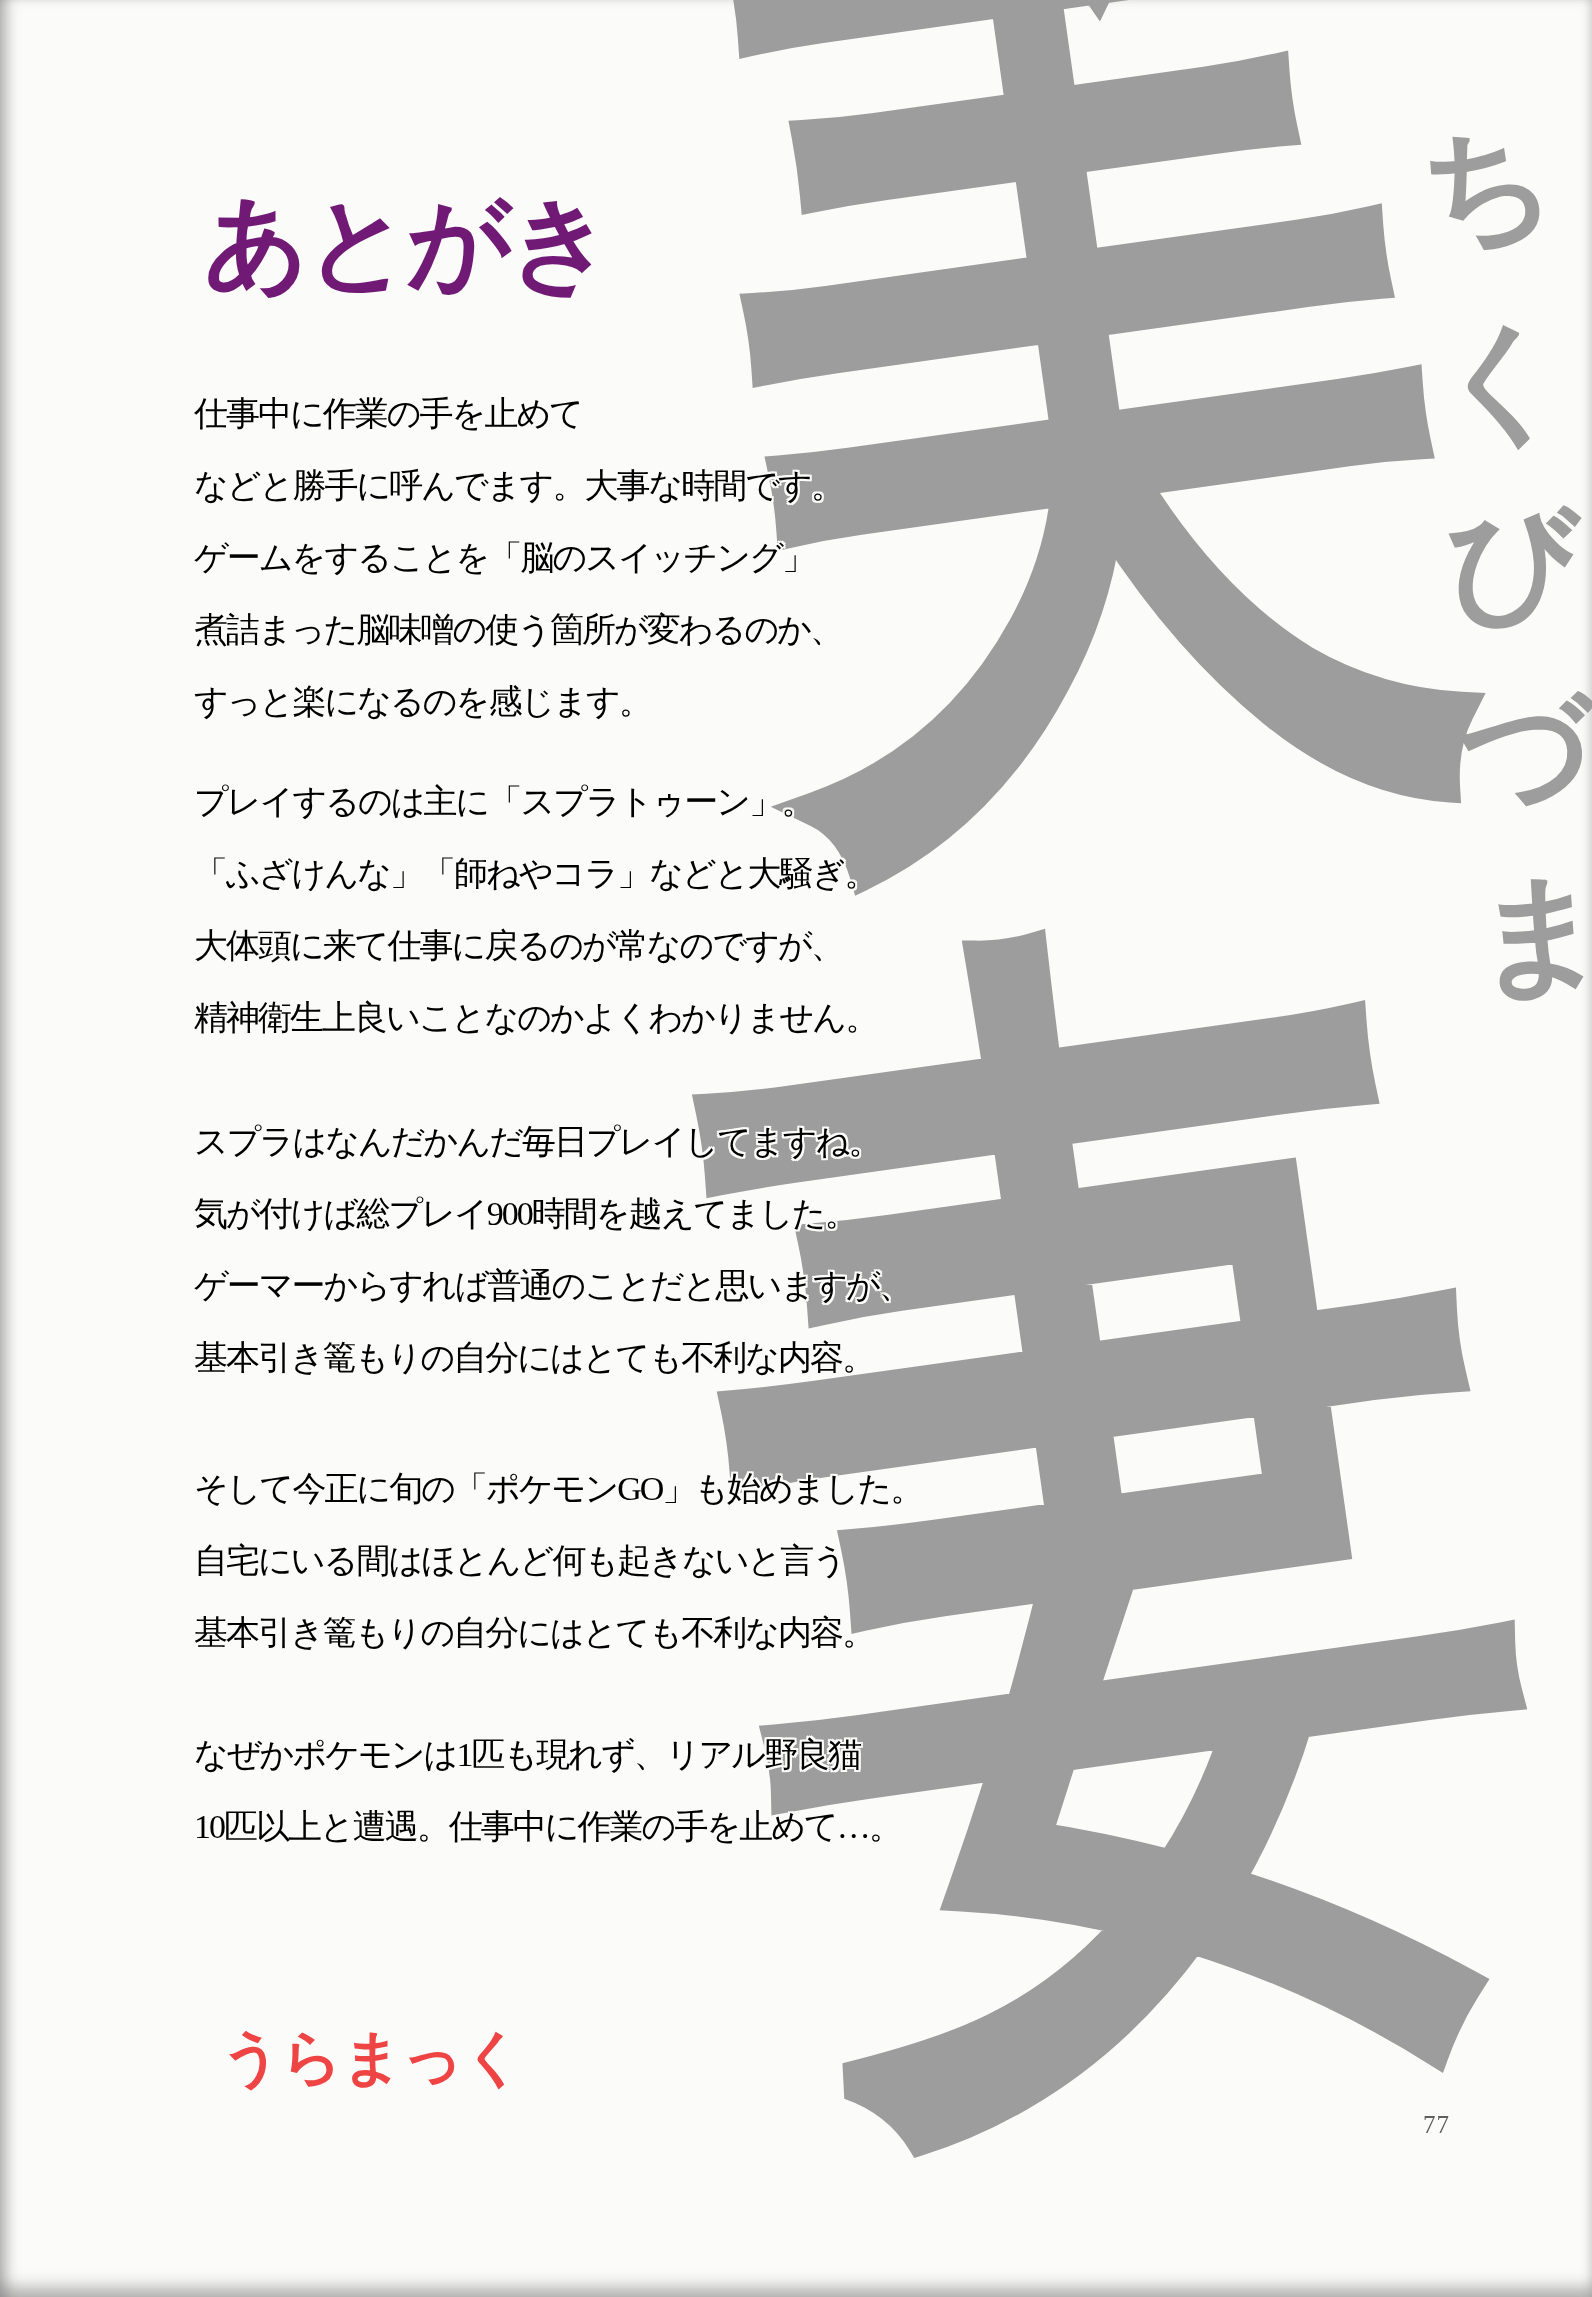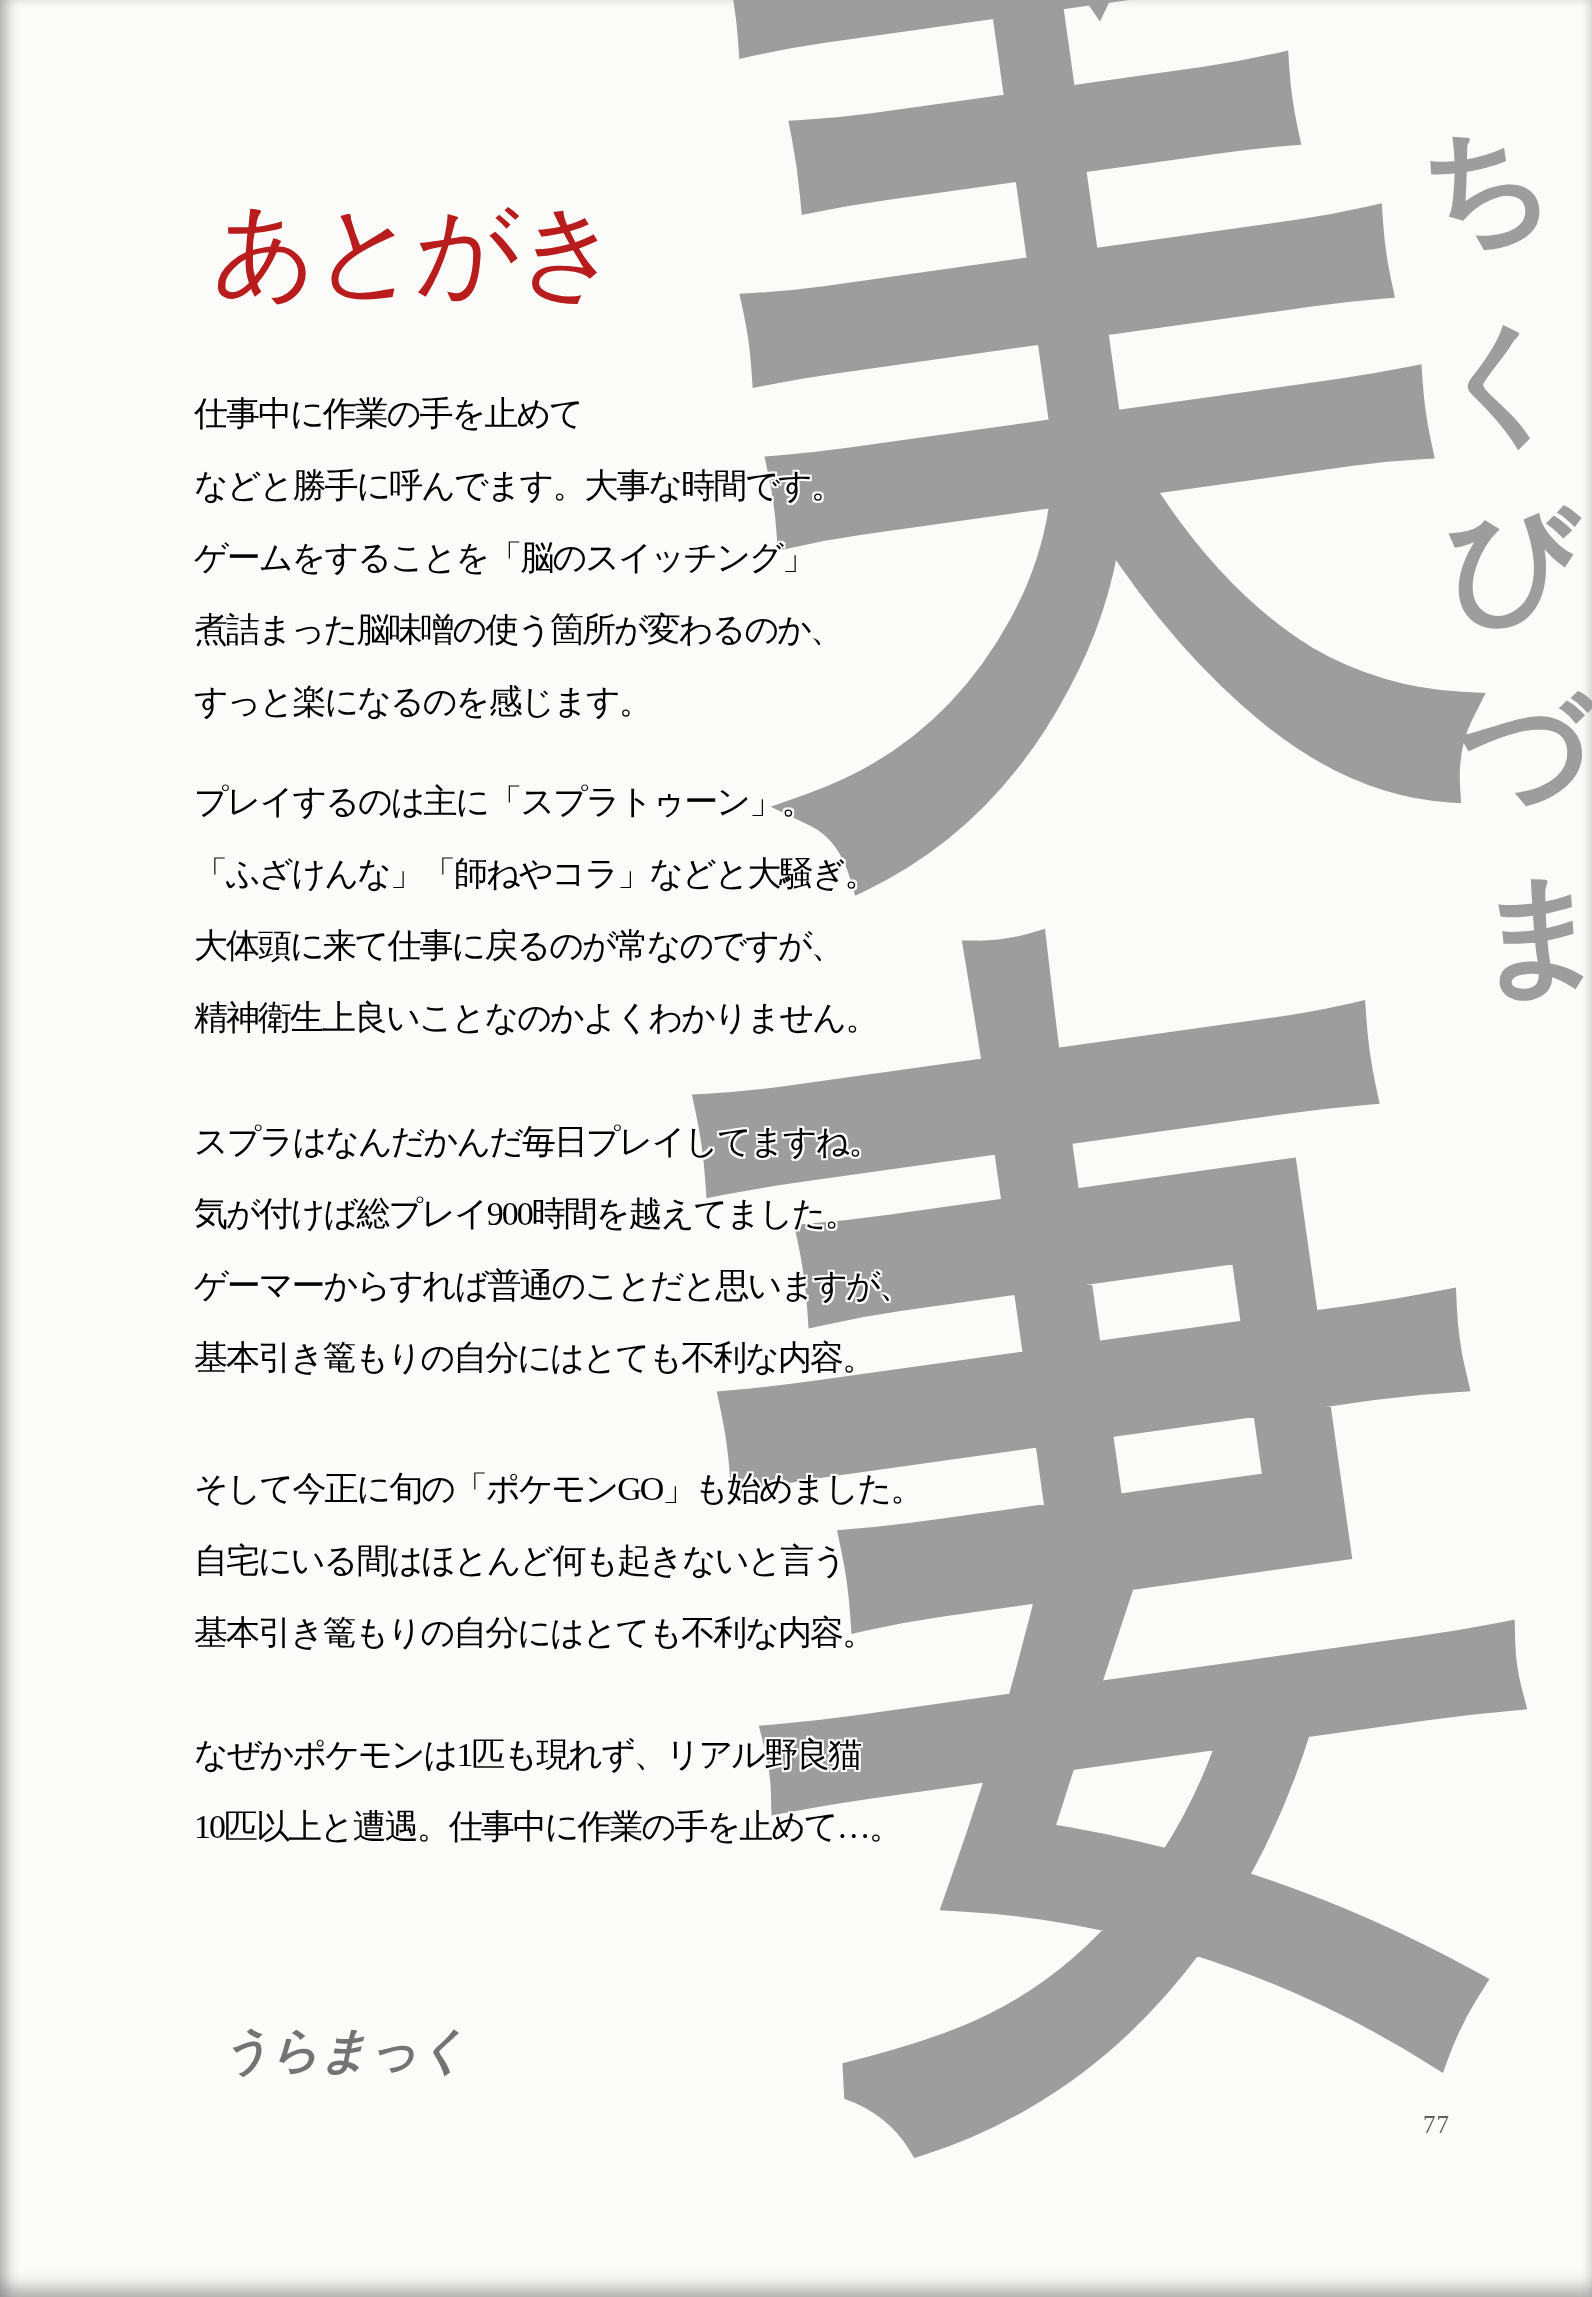--- a/index.html
+++ b/index.html
@@ -18,34 +18,34 @@
   .wm-vertical{
     top:42px;left:1391px;writing-mode:vertical-rl;text-orientation:upright;
     font-size:131px;letter-spacing:36px;white-space:nowrap;
     transform:rotate(-4deg);transform-origin:top center;
   }
   .wm-kanji{line-height:1;transform-origin:top left;}
   .wm-top{top:-159px;left:645px;font-size:1035px;transform:rotate(-8deg) scale(.70,1.05);}
   .wm-bottom{top:995px;left:657px;font-size:1114px;transform:rotate(-8deg) scale(.70,1.05);}
   
   .title{
-    position:absolute;top:175px;left:204px;margin:8px;z-index:2;
-    font-size:103px;font-weight:normal;color:#b91c1c;letter-spacing:-4px;
+    position:absolute;top:175px;left:204px;margin:0;z-index:2;
+    font-size:103px;font-weight:bold;color:#701a75;letter-spacing:-4px;
   }
   .para{position:absolute;left:194px;z-index:2;}
   .line{
     font-size:34px;line-height:72px;font-weight:normal;color:#000000;
     letter-spacing:-2px;white-space:nowrap;
     text-shadow:2px 0 0 #fbfbfa,-2px 0 0 #fbfbfa,0 2px 0 #fbfbfa,0 -2px 0 #fbfbfa,
                 2px 2px 0 #fbfbfa,-2px -2px 0 #fbfbfa,2px -2px 0 #fbfbfa,-2px 2px 0 #fbfbfa;
   }
   .p1{top:378px}.p2{top:766px}.p3{top:1106px}.p4{top:1453px}.p5{top:1719px}
   .signature{
     position:absolute;top:2018px;left:221px;z-index:2;
-    font-size:49px;font-weight:bold;color:#737373;letter-spacing:-1px;font-style:italic;
+    font-size:60px;font-weight:bold;color:#ef4444;letter-spacing:-1px;
   }
   .page-number{
     position:absolute;top:2111px;left:1423px;z-index:2;
     font-size:25px;color:#5f5f5f;letter-spacing:1px;
   }
 </style>
 </head>
 <body>
 
 <div class="page">

